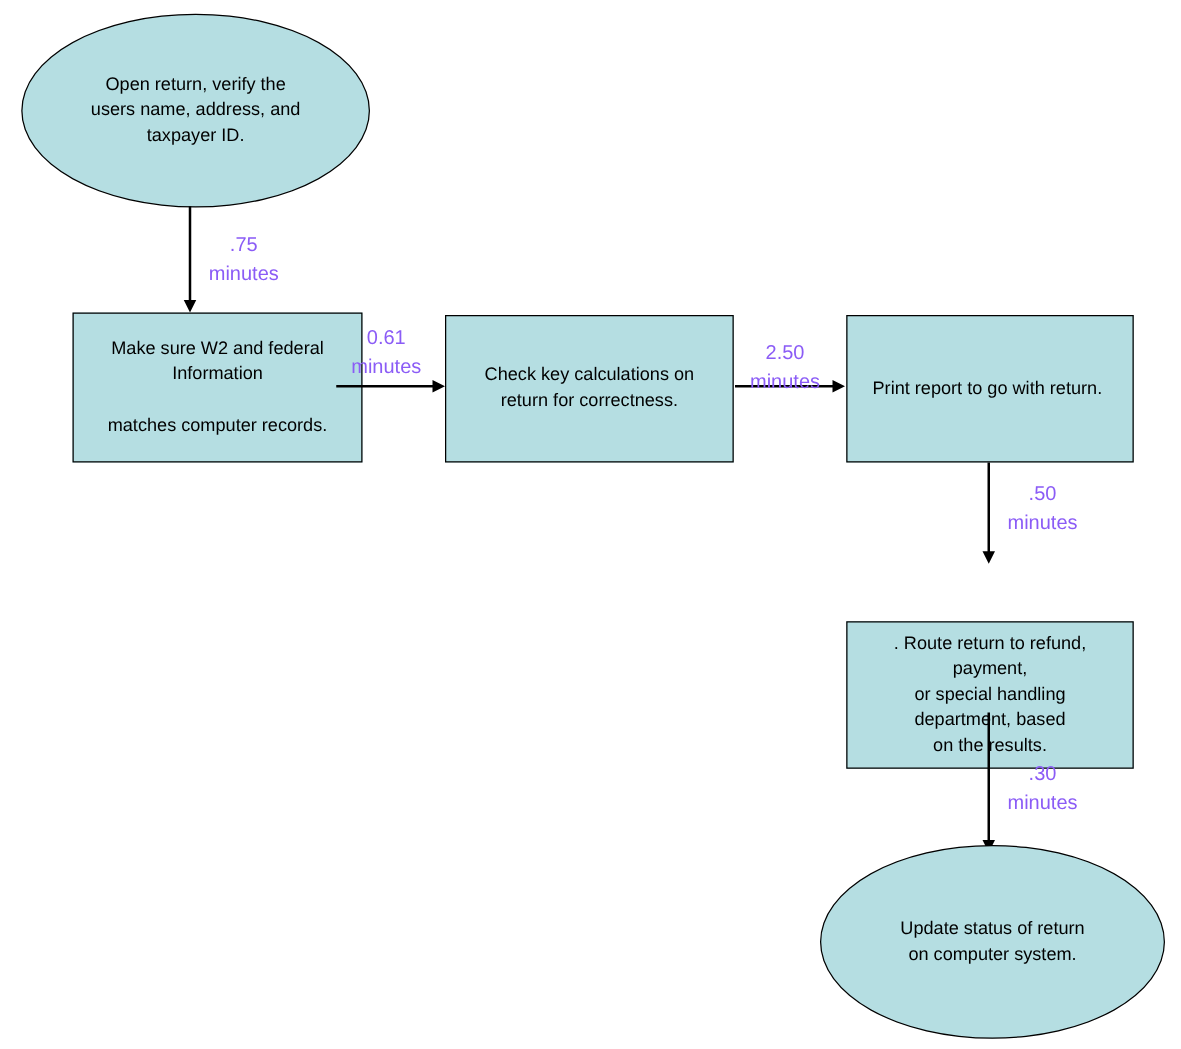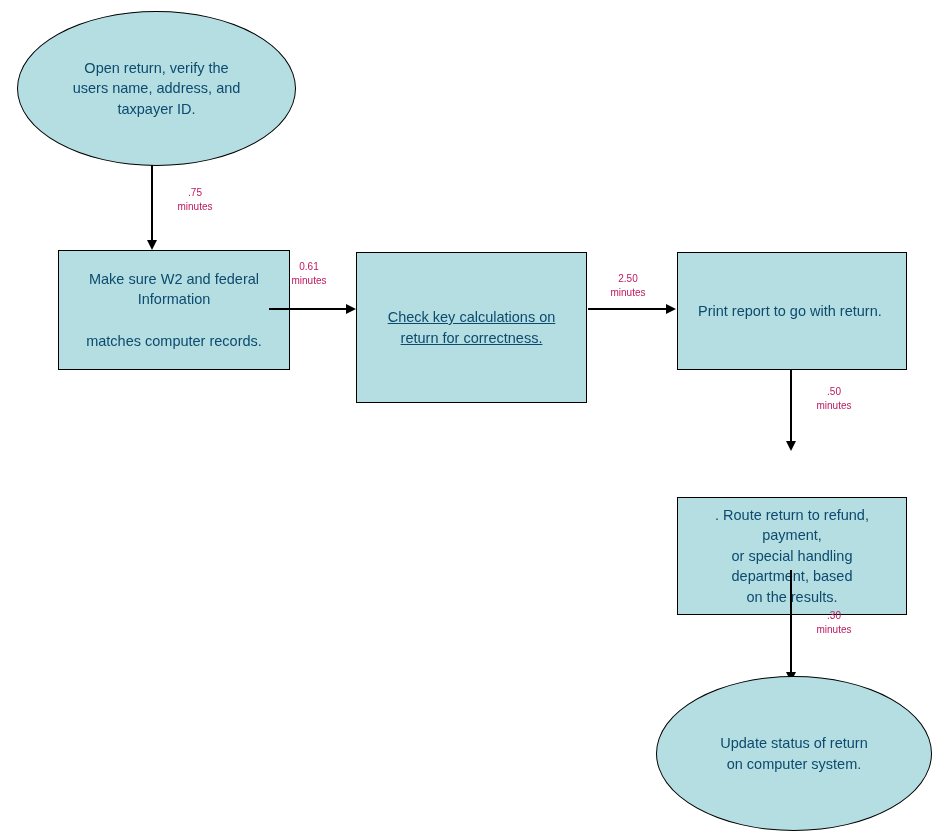--- a/index.html
+++ b/index.html
@@ -22,42 +22,42 @@
     position: absolute;
     box-sizing: border-box;
     background: #b5dee2;
     border: 1px solid #000000;
     display: flex;
     align-items: center;
     justify-content: center;
     text-align: center;
     font-size: 14.5px;
     line-height: 1.42;
-    color: #0c4a6e;
+    color: #000000;
   }
   .node.ellipse {
     border-radius: 50%;
   }
   .node .txt {
     display: block;
     width: 100%;
     white-space: pre-line;
     padding: 0 8px;
     box-sizing: border-box;
   }
   .node.align-left .txt {
     text-align: left;
     padding-left: 20px;
   }
 
   
   #start-oval { left: 17px; top: 11px; width: 279px; height: 155px; }
   
   #box-verify   { left: 37px;  top: 250px; width: 232px; height: 120px; margin-left: 21px; }
-  #box-check    { left: 356px; top: 252px; width: 231px; height: 151px; text-decoration: underline; }
+  #box-check    { left: 356px; top: 252px; width: 231px; height: 118px; }
   #box-print    { left: 677px; top: 252px; width: 230px; height: 118px; }
   #box-route    { left: 677px; top: 452px; width: 230px; height: 118px; margin-top: 45px; }
   
   #end-oval { left: 656px; top: 676px; width: 276px; height: 155px; }
 
   
   .conn-line {
     position: absolute;
     background: #000000;
   }
@@ -73,23 +73,23 @@
     border-right: 5.5px solid transparent;
     border-top: 10px solid #000000;
   }
   .arrow-right {
     border-top: 5.5px solid transparent;
     border-bottom: 5.5px solid transparent;
     border-left: 10px solid #000000;
   }
   .edge-label {
     position: absolute;
-    font-size: 10px;
+    font-size: 16px;
     line-height: 1.42;
-    color: #be185d;
+    color: #8b5cf6;
     text-align: center;
     white-space: pre-line;
   }
 </style>
 </head>
 <body>
 
 <div id="canvas">
 
   <div class="node ellipse" id="start-oval">

